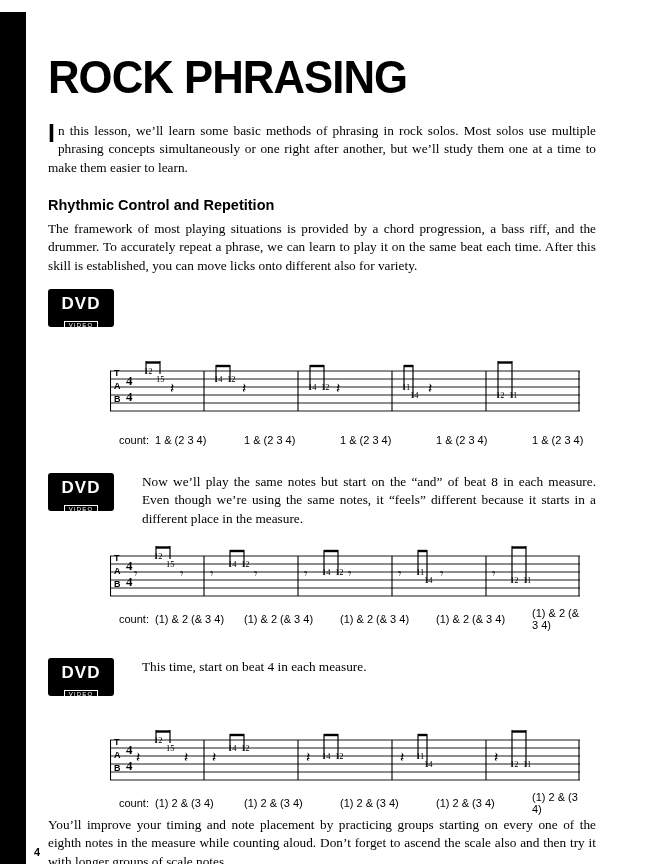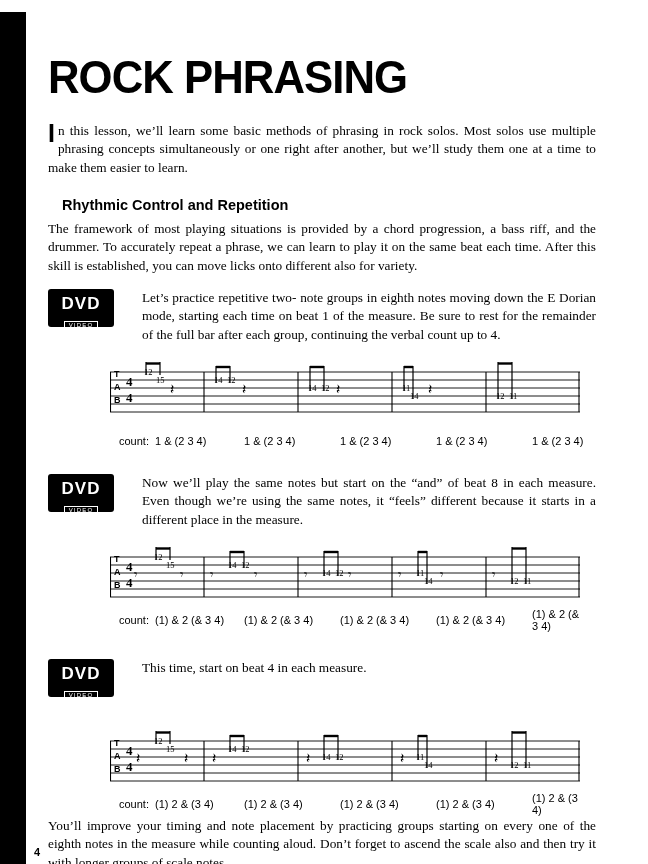--- a/index.html
+++ b/index.html
@@ -59,21 +59,21 @@
     font-family: "Liberation Sans", sans-serif;
     font-weight: bold;
     font-size: 25px;
     line-height: 0.82;
     padding: 1px 3px 0 0;
   }
   h2.subhead {
     font-family: "Liberation Sans", sans-serif;
     font-weight: bold;
     font-size: 14.5px;
-    margin: 20px 0 7px 14px;
+    margin: 20px 0 7px 0;
   }
   p.body {
     font-size: 13.3px;
     line-height: 1.38;
     margin: 0 0 14px 0;
     text-align: justify;
     width: 548px;
   }
   
   .dvd-block {
@@ -162,21 +162,20 @@
 
     <h2 class="subhead">Rhythmic Control and Repetition</h2>
 
     <p class="body">The framework of most playing situations is provided by a chord progression, a bass riff, and the drummer. To accurately repeat a phrase, we can learn to play it on the same beat each time. After this skill is established, you can move licks onto different also for variety.</p>
 
     <div class="dvd-block">
       <div class="dvd-icon">
         <span class="dvd-main">DVD</span>
         <span class="dvd-sub">VIDEO</span>
       </div>
-      <div class="dvd-text">Let’s practice repetitive two- note groups in eighth notes moving down the E Dorian mode, starting each time on beat 1 of the measure. Be sure to rest for the remainder of the full bar after each group, continuing the verbal count up to 4.</div>
     </div>
 
     <div class="tab-wrap">
       <svg class="tab-svg" width="470" height="66" viewBox="0 0 470 66">
 
         <g stroke="#000" stroke-width="0.9">
           <line x1="0" y1="10" x2="470" y2="10"></line>
           <line x1="0" y1="18" x2="470" y2="18"></line>
           <line x1="0" y1="26" x2="470" y2="26"></line>
           <line x1="0" y1="34" x2="470" y2="34"></line>

